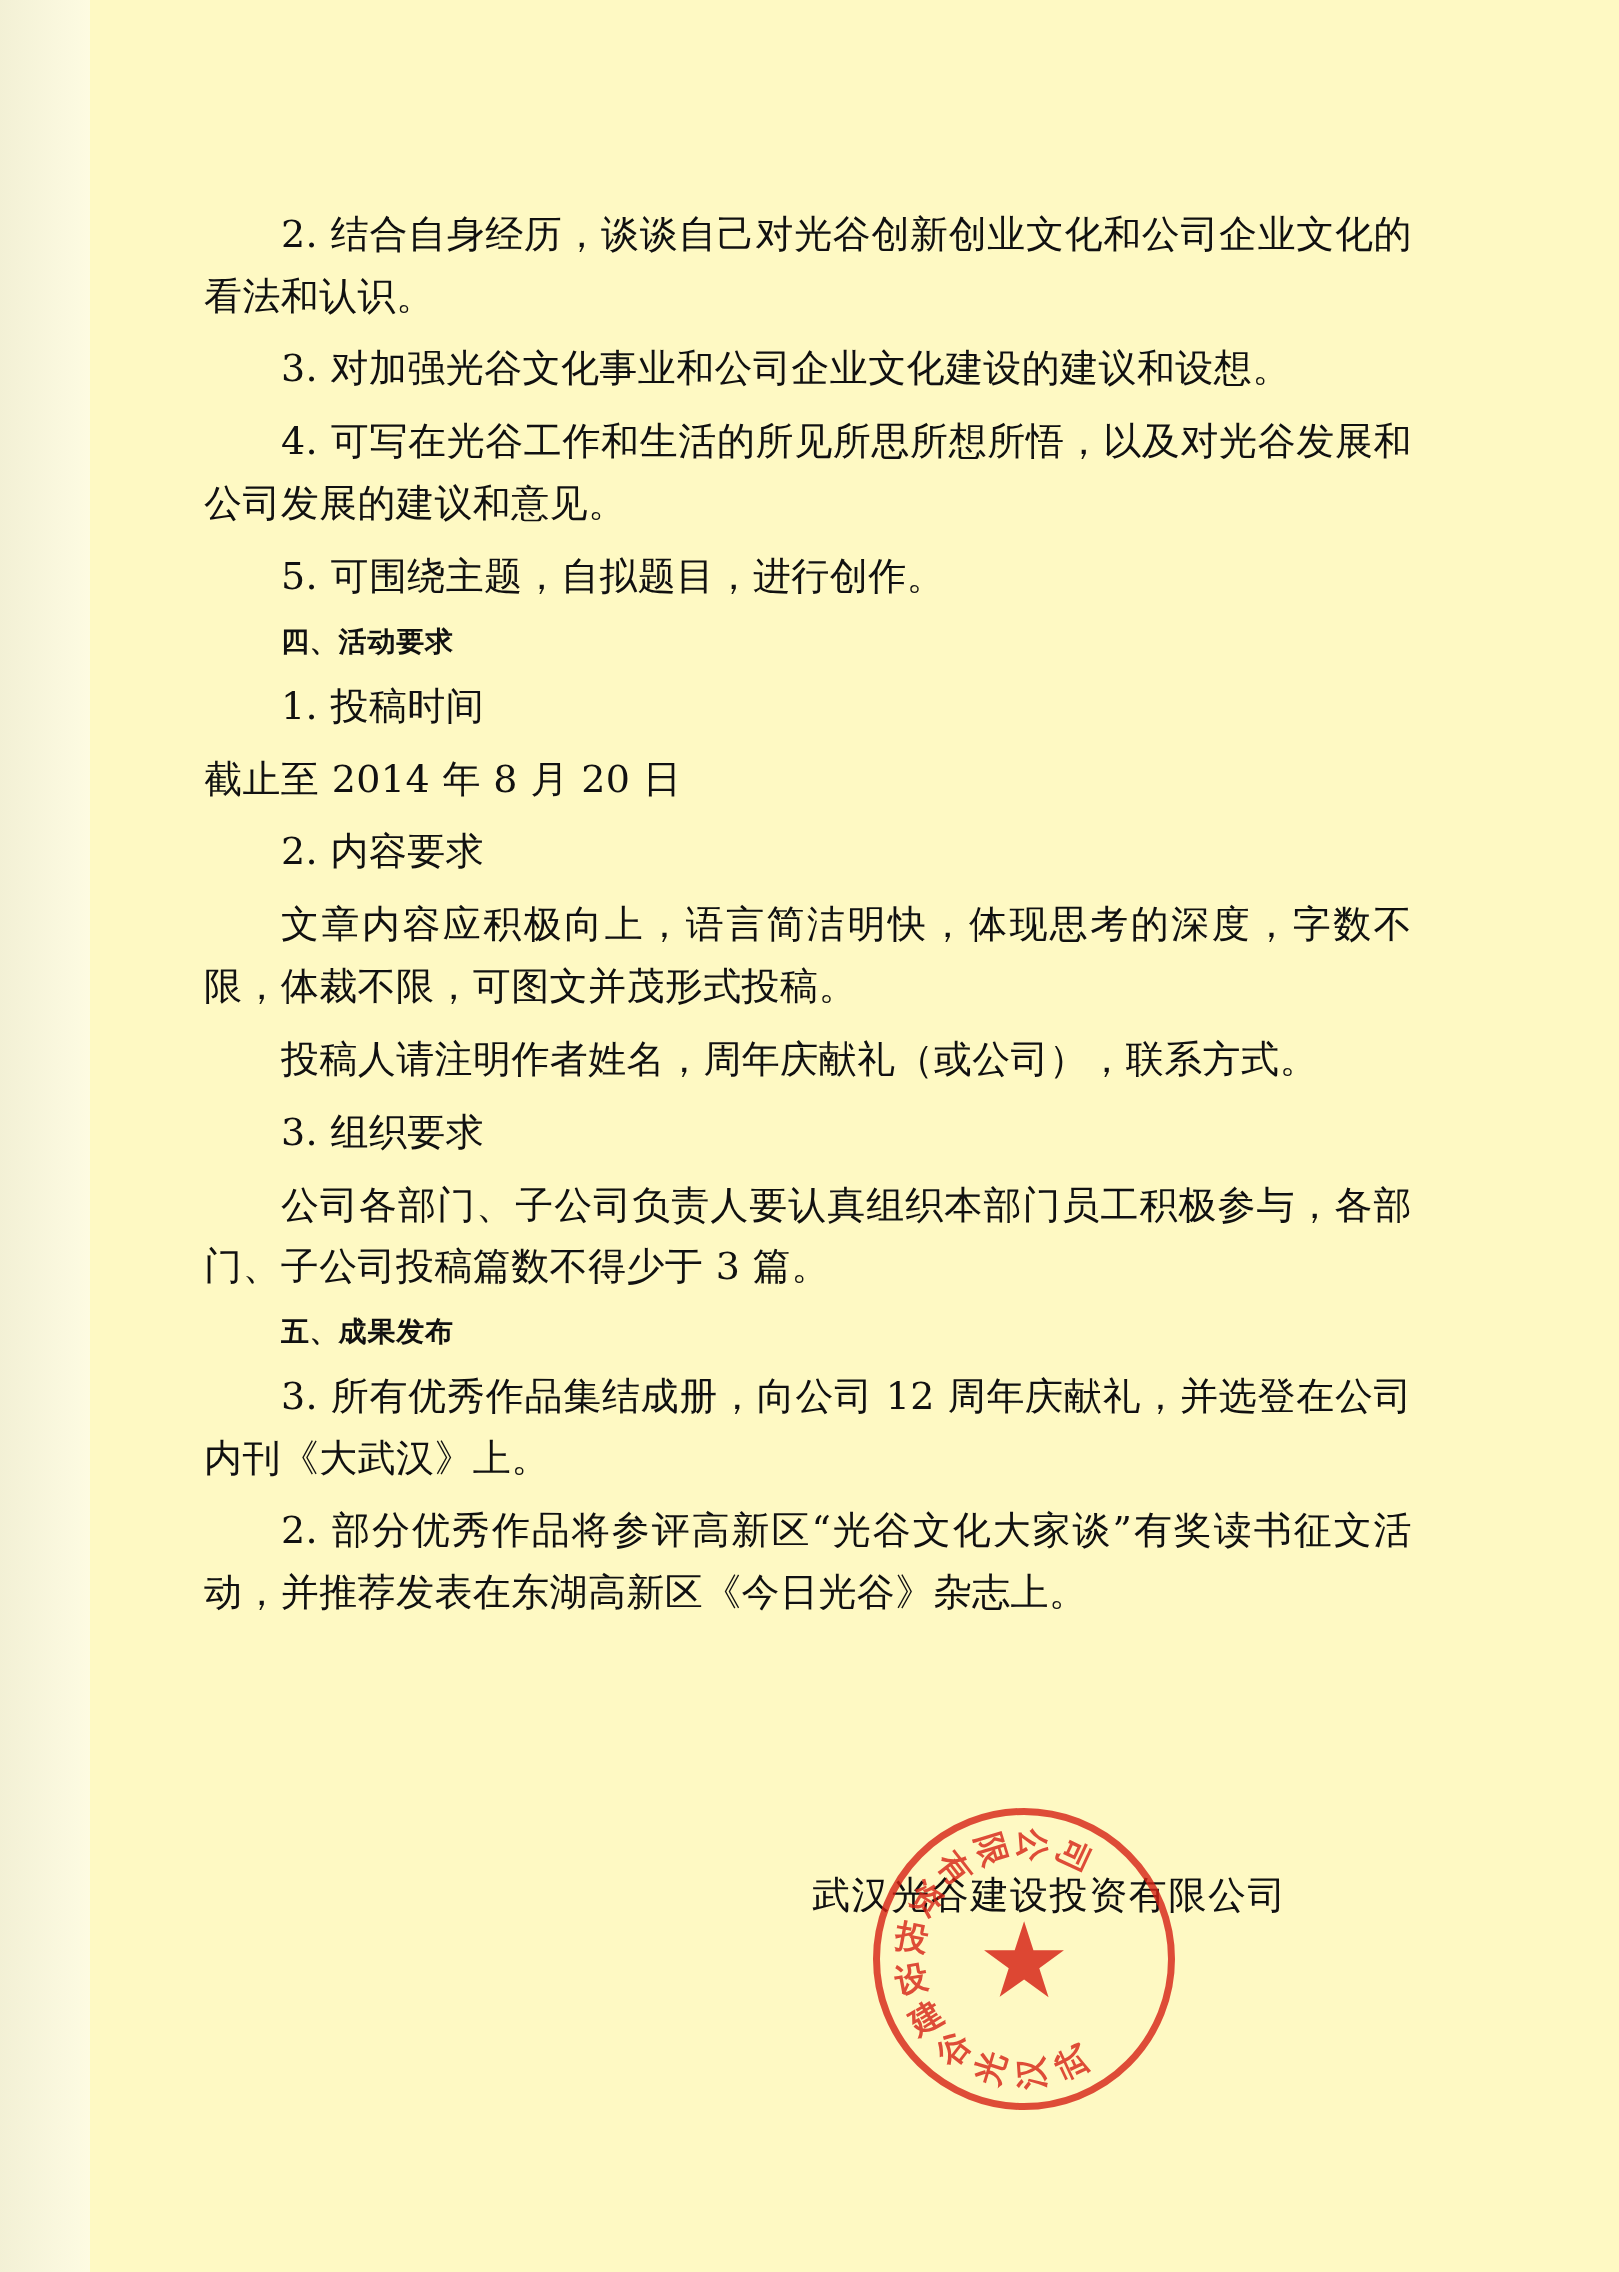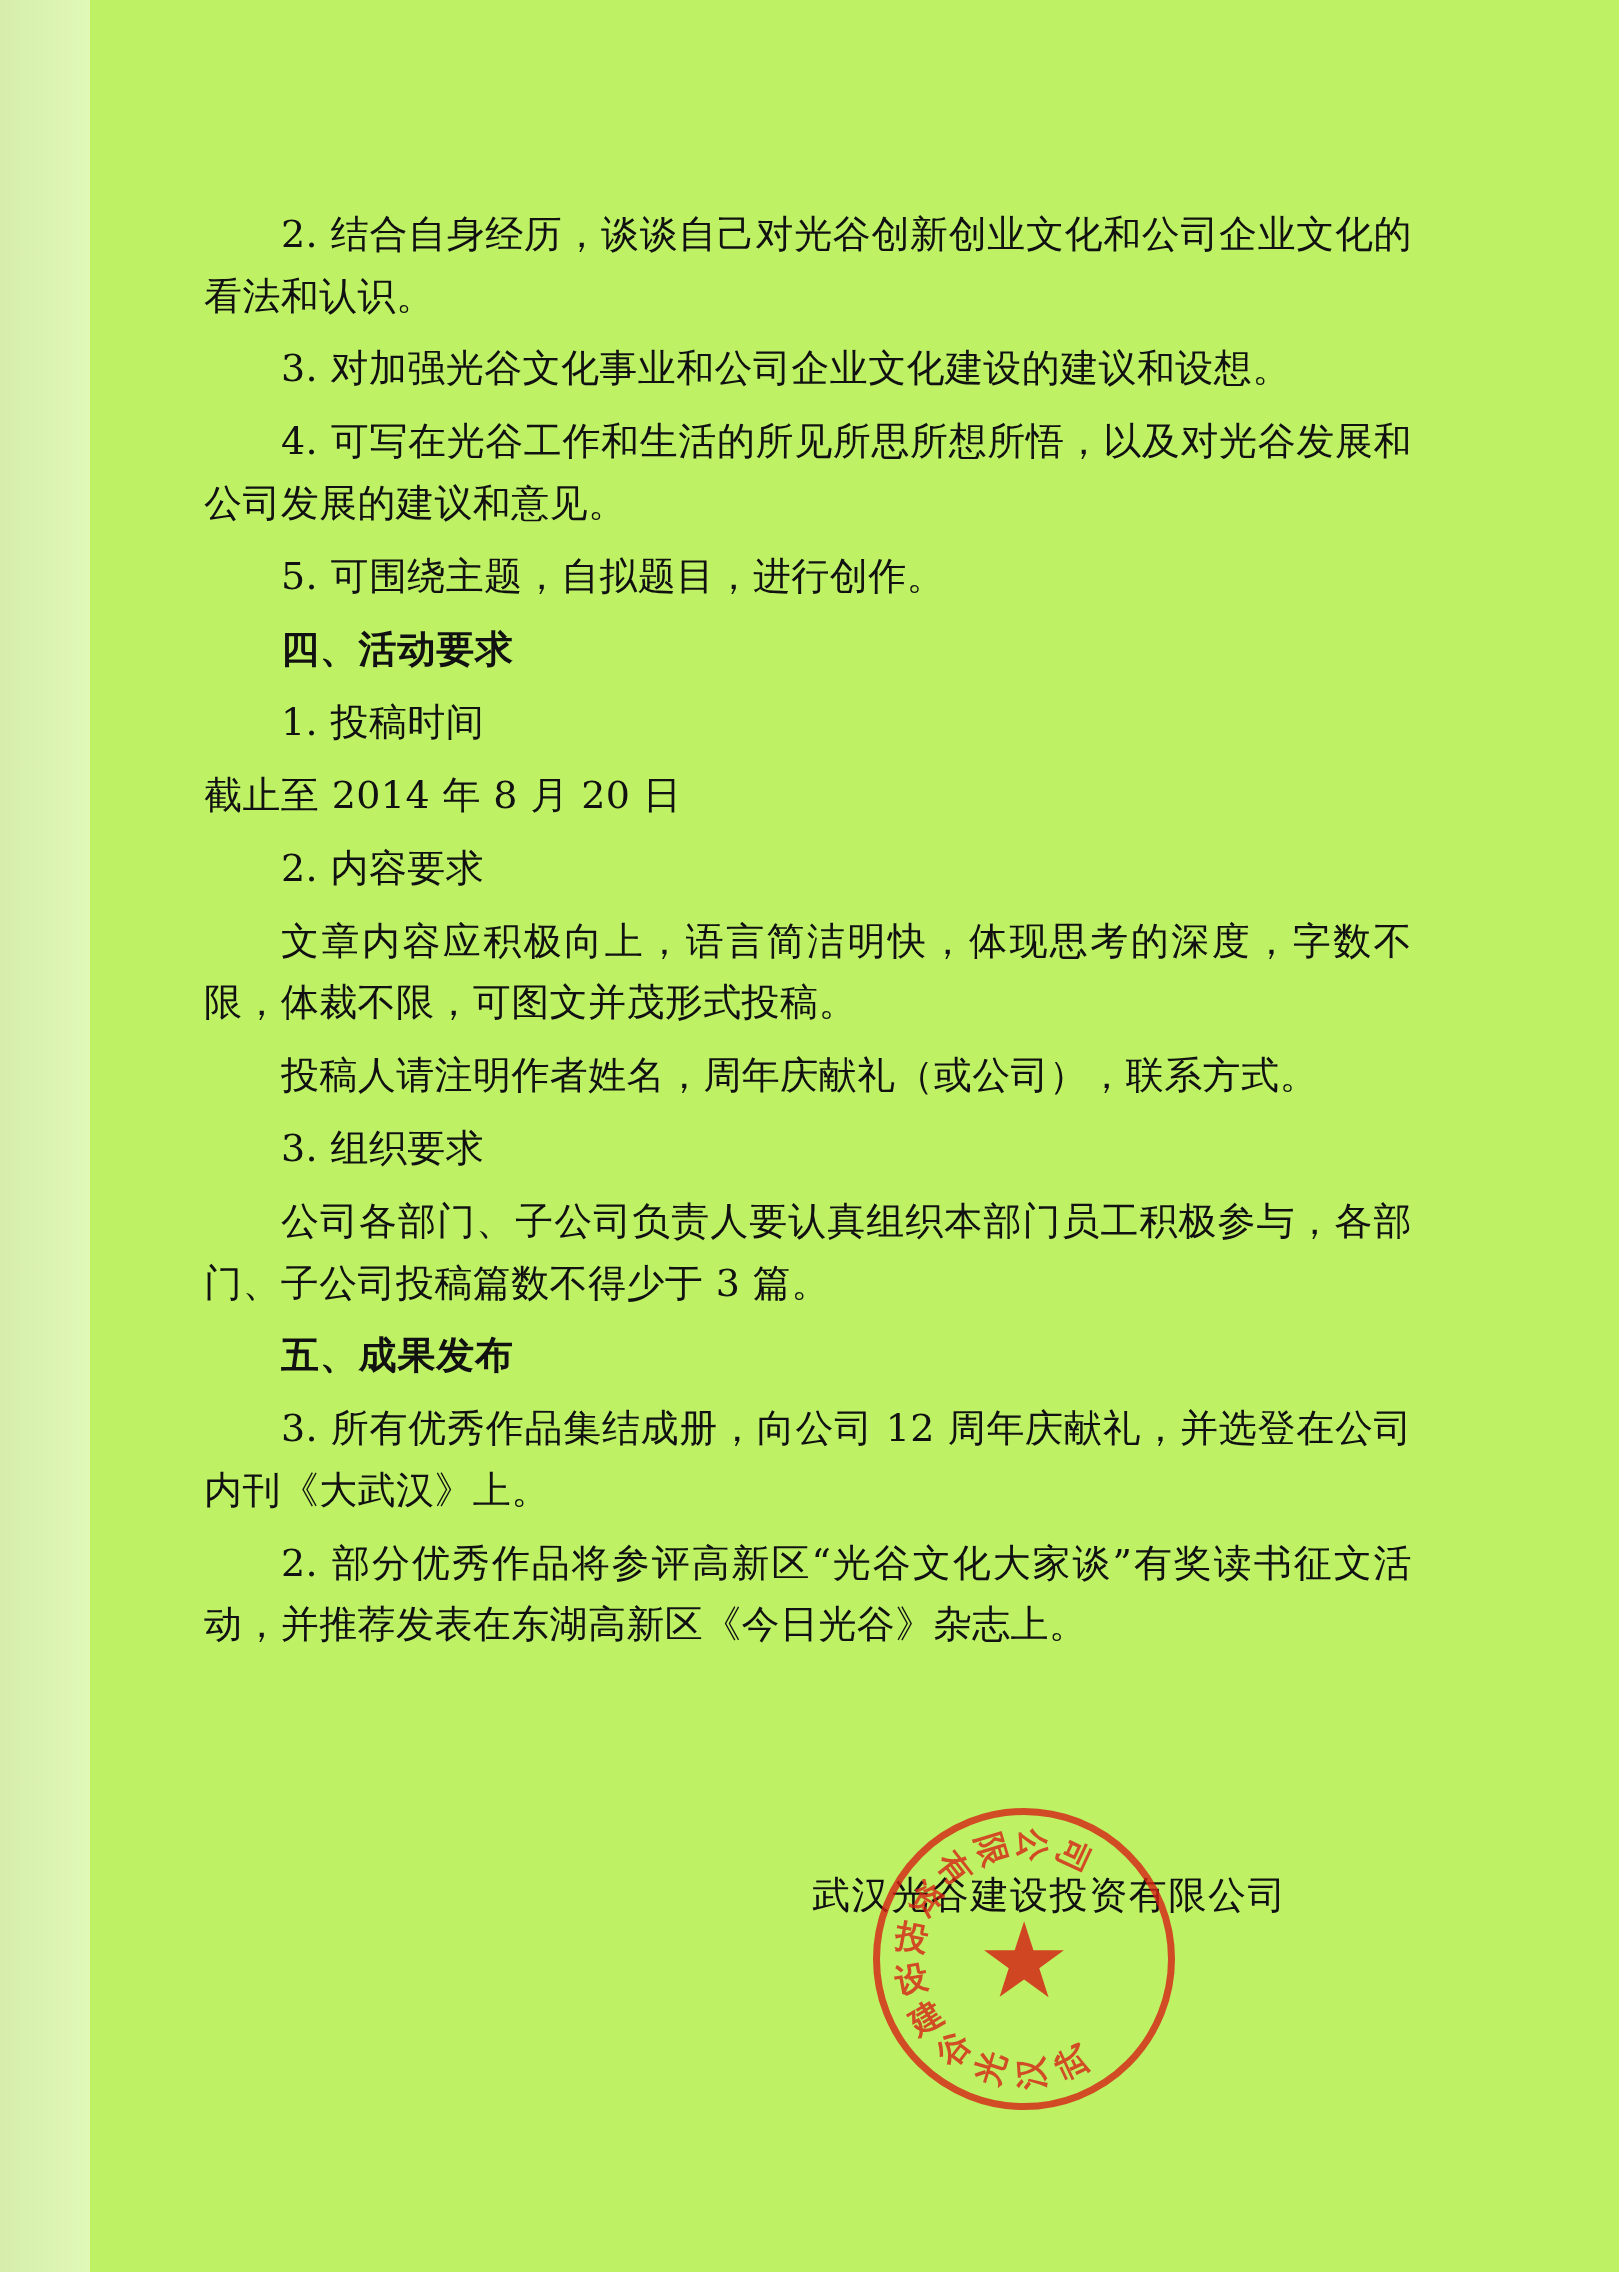--- a/index.html
+++ b/index.html
@@ -13,21 +13,21 @@
     position: relative;
     font-family: "DejaVu Serif", "Liberation Serif", serif;
     color: #111111;
     overflow: hidden;
   }
 
   
   .page {
     position: absolute;
     inset: 0;
-    background: #bef264;
+    background: #fef9c3;
   }
 
   .content {
     position: absolute;
     left: 204px;
     top: 204px;
     width: 1208px;
   }
 
   .para {
@@ -41,21 +41,21 @@
 
   .indent {
     text-indent: 77px;
   }
 
   .noindent {
     text-indent: 0;
   }
 
   .heading {
-    font-size: 38px;
+    font-size: 28px;
     line-height: 1.62;
     margin: 4.9px 0 11.4px 0;
     text-indent: 77px;
     font-weight: bold;
     letter-spacing: 0.8px;
     font-family: Liberation Sans, sans-serif;
   }
 
   .signature-block {
     position: absolute;

